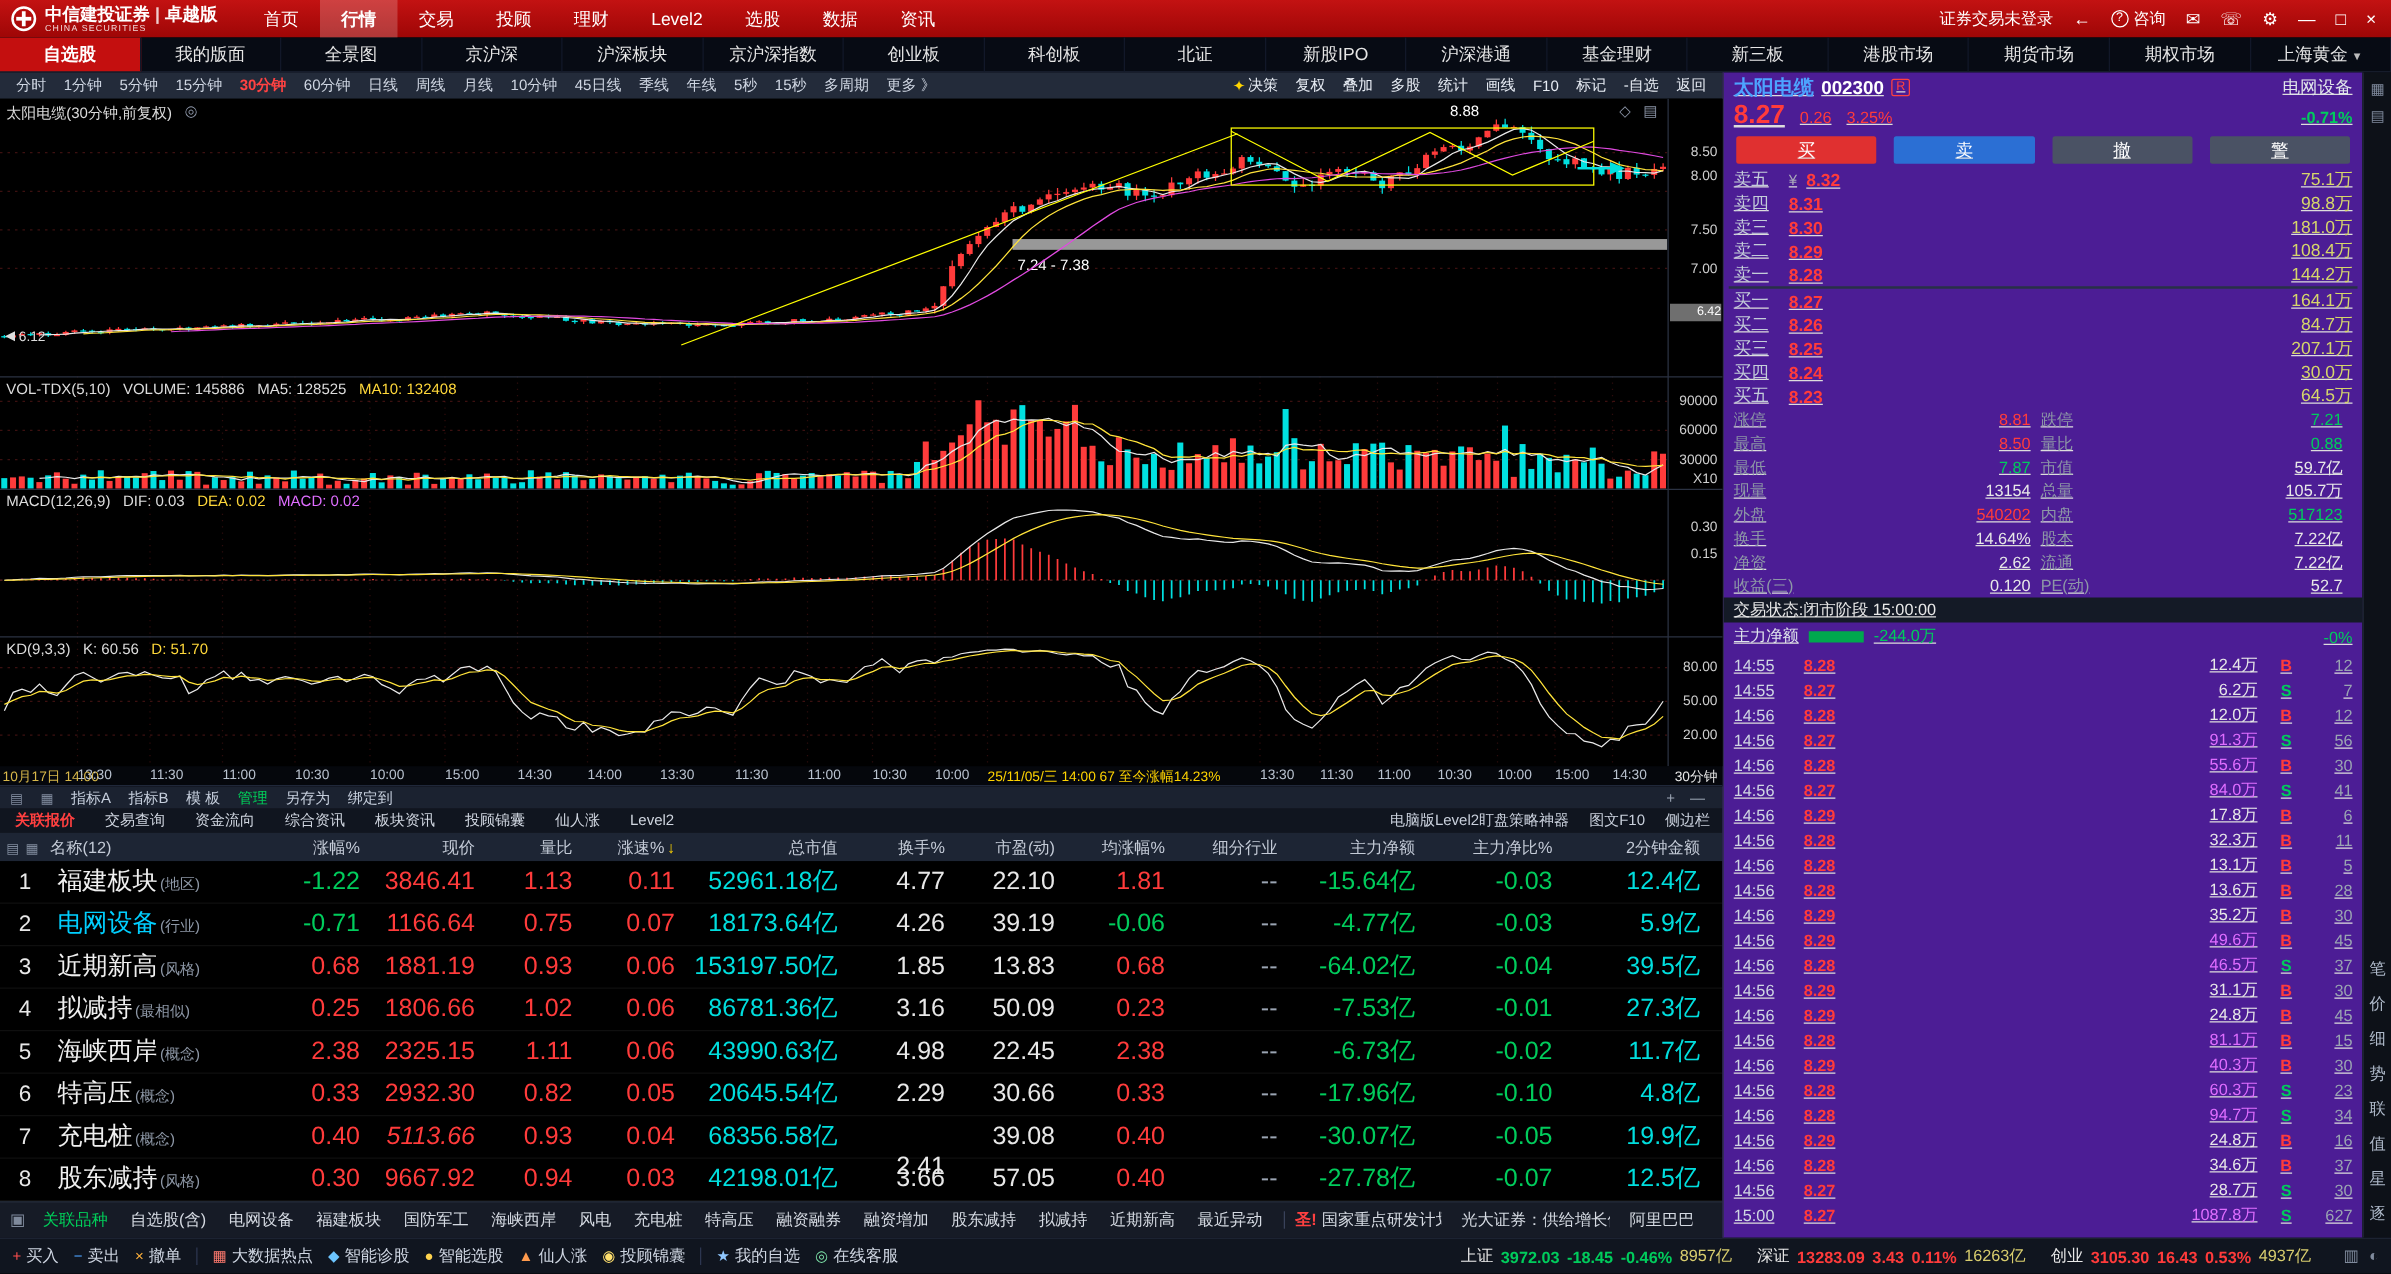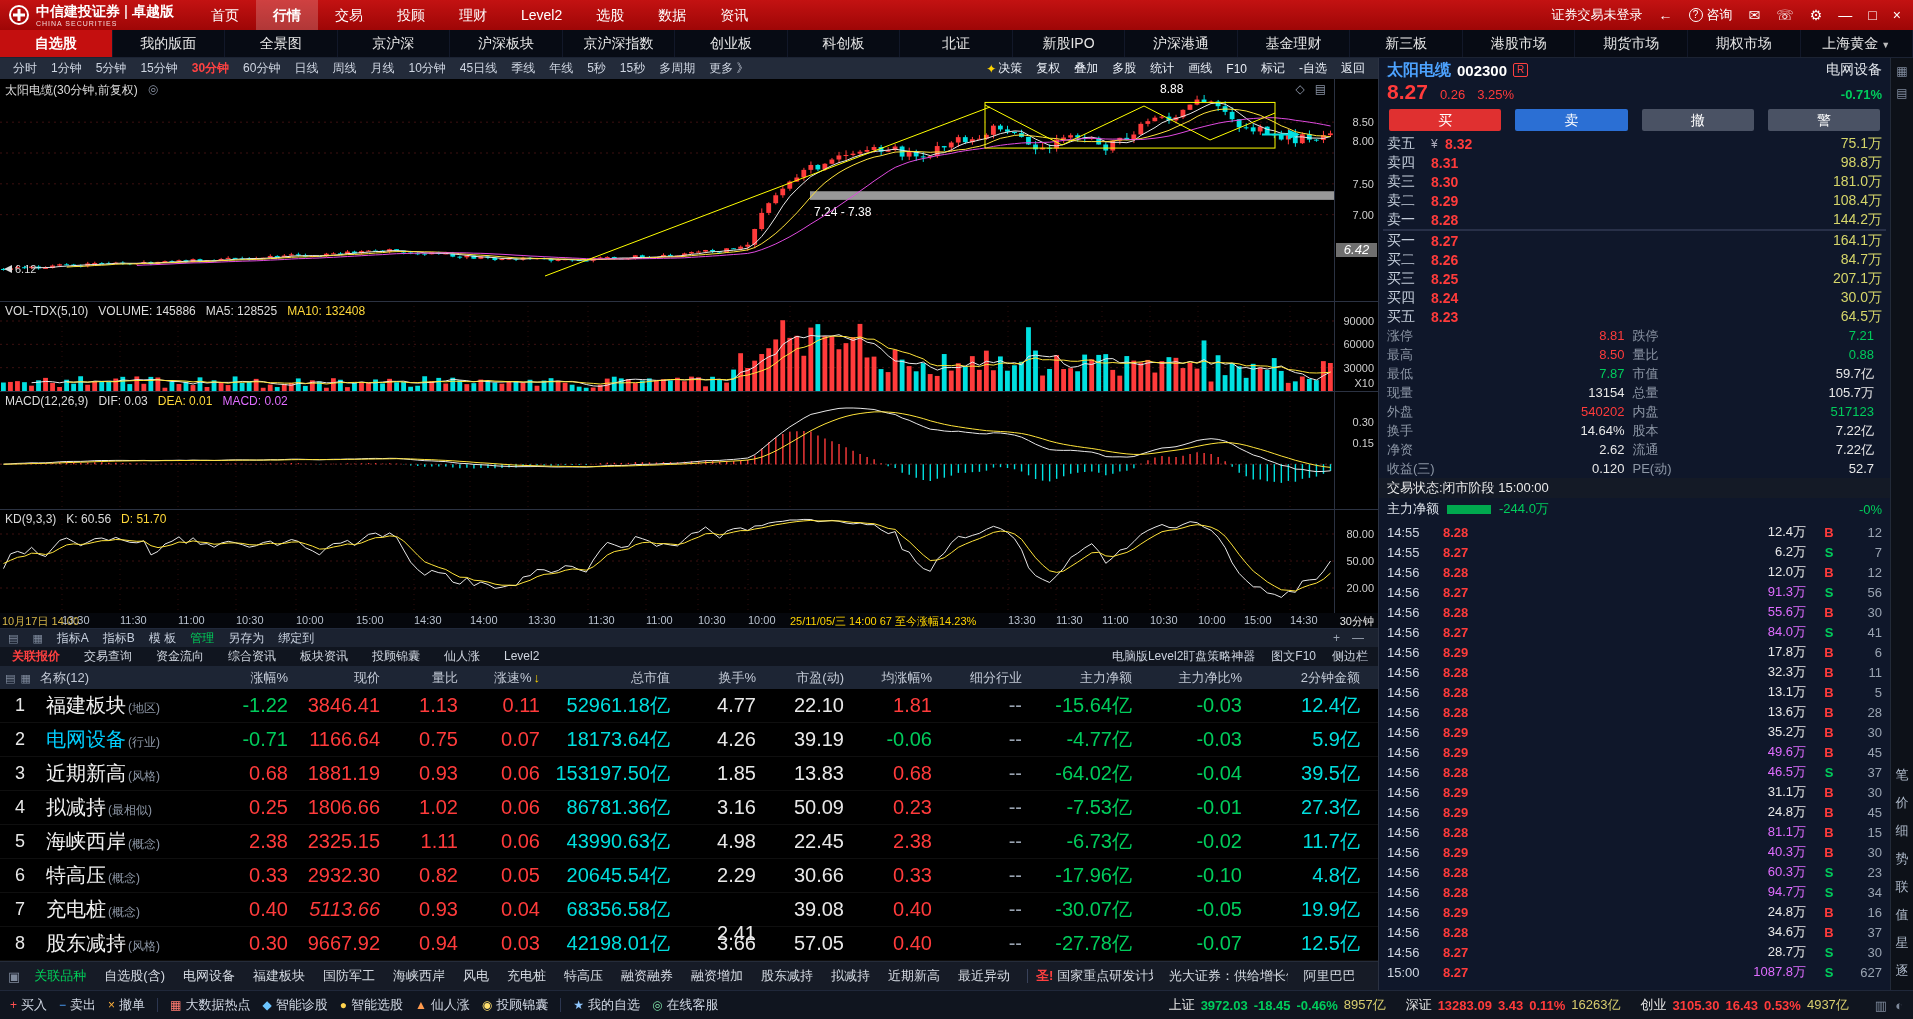--- a/index.html
+++ b/index.html
@@ -52,22 +52,22 @@
 .chart-stack{position:relative;height:534px;background:#000;}
 .psvg{position:absolute;left:0;}
 #svg-k{top:0;}#svg-v{top:222px;}#svg-m{top:312px;}#svg-d{top:430px;}
 .h-sep{position:absolute;left:0;width:1378px;height:1px;background:#2b3242;z-index:5;}
 .pane-header{position:absolute;left:5px;font-size:12px;z-index:4;display:flex;gap:10px;white-space:nowrap;color:#dcdcdc;}
 #ph-k{top:3px;}#ph-v{top:225px;}#ph-m{top:315px;}#ph-d{top:433px;}
 .ph-eye{color:#8a93a5;}
 .chart-tools{position:absolute;right:52px;top:3px;display:flex;gap:10px;color:#8a93a5;font-size:12px;z-index:4;}
 .axis-col{position:absolute;left:1334px;top:0;width:44px;height:534px;border-left:1px solid #2b3242;background:#000;}
 .axis-label{position:absolute;right:4px;transform:translateY(-50%);color:#cfcfcf;font-size:11px;white-space:nowrap;}
-.axis-marker{position:absolute;left:1px;right:1px;background:#6f6f6f;color:#fff;text-align:center;
-  font-size:13px;line-height:14px;transform:translateY(-50%);z-index:3;font-style:italic;}
+.axis-marker{position:absolute;left:1px;right:1px;background:#6f6f6f;color:#fff;text-align:right;
+  font-size:10px;line-height:14px;transform:translateY(-50%);z-index:3;}
 
 
 .time-axis{height:16px;position:relative;background:#05070c;border-bottom:1px solid #20283a;
   font-size:11px;color:#b9c2cf;}
 .ta-label{position:absolute;top:1px;white-space:nowrap;}
 .ta-label.hl{color:#ffd400;}
 .ta-label.first{color:#d8b84a;}
 .ta-period{position:absolute;right:4px;top:1px;color:#e8e8e8;}
 
 
@@ -101,21 +101,21 @@
 .sector-bar{height:29px;background:#161b26;display:flex;align-items:center;font-size:13px;
   color:#d5dae2;padding:0 8px;border-top:1px solid #252c3a;overflow:hidden;}
 .sb-icon{color:#7f8a9c;margin-right:5px;}
 .sb-tab{padding:0 9px;white-space:nowrap;}
 .sb-tab.green{color:#00d05a;}
 .sb-div{width:1px;height:14px;background:#39425a;margin:0 8px;flex:none;}
 .sb-news{display:flex;align-items:center;gap:4px;margin-right:16px;white-space:nowrap;overflow:hidden;}
 .sb-badge{color:#ff4040;font-weight:bold;}
 
 
-.right-panel{width:512px;background:#0f172a;border-left:1px solid #2b3242;display:flex;flex-direction:column;font-size:13px;}
+.right-panel{width:512px;background:#4c1d95;border-left:1px solid #2b3242;display:flex;flex-direction:column;font-size:13px;text-decoration:underline;}
 .qp-head{height:22px;display:flex;align-items:center;gap:6px;padding:2px 8px 0;}
 .qp-name{color:#4da3ff;font-size:16px;font-weight:bold;}
 .qp-code{color:#fff;font-size:15px;font-weight:bold;}
 .qp-r{color:#ff4040;border:1px solid #ff4040;font-size:10px;line-height:12px;padding:0 3px;border-radius:2px;}
 .qp-industry{margin-left:auto;color:#e0e4ea;font-size:14px;}
 .qp-price{height:26px;display:flex;align-items:baseline;gap:12px;padding:0 8px;}
 .qp-price .big{font-size:21px;font-weight:bold;}
 .qp-ind-chg{margin-left:auto;font-weight:bold;}
 .qp-buttons{height:28px;display:flex;gap:14px;padding:3px 10px;}
 .qp-btn{flex:1;text-align:center;font-size:14px;color:#fff;border-radius:2px;line-height:22px;height:22px;}
@@ -1163,21 +1163,21 @@
         </div>
         <div class="pane-header" id="ph-v" data-interactable="false">
           <span data-interactable="true">VOL-TDX(5,10)</span>
           <span data-interactable="false">VOLUME: 145886</span>
           <span data-interactable="false">MA5: 128525</span>
           <span class="yellow" data-interactable="false">MA10: 132408</span>
         </div>
         <div class="pane-header" id="ph-m" data-interactable="false">
           <span data-interactable="true">MACD(12,26,9)</span>
           <span data-interactable="false">DIF: 0.03</span>
-          <span class="yellow" data-interactable="false">DEA: 0.01</span>
+          <span class="yellow" data-interactable="false">DEA: 0.02</span>
           <span class="magenta" data-interactable="false">MACD: 0.02</span>
         </div>
         <div class="pane-header" id="ph-d" data-interactable="false">
           <span data-interactable="true">KD(9,3,3)</span>
           <span data-interactable="false">K: 60.56</span>
           <span class="yellow" data-interactable="false">D: 51.70</span>
         </div>
 
         <div class="axis-col" id="axis-col" data-interactable="false">
             <span class="axis-label" data-interactable="false" style="top: 43.1667px;">8.50</span>

